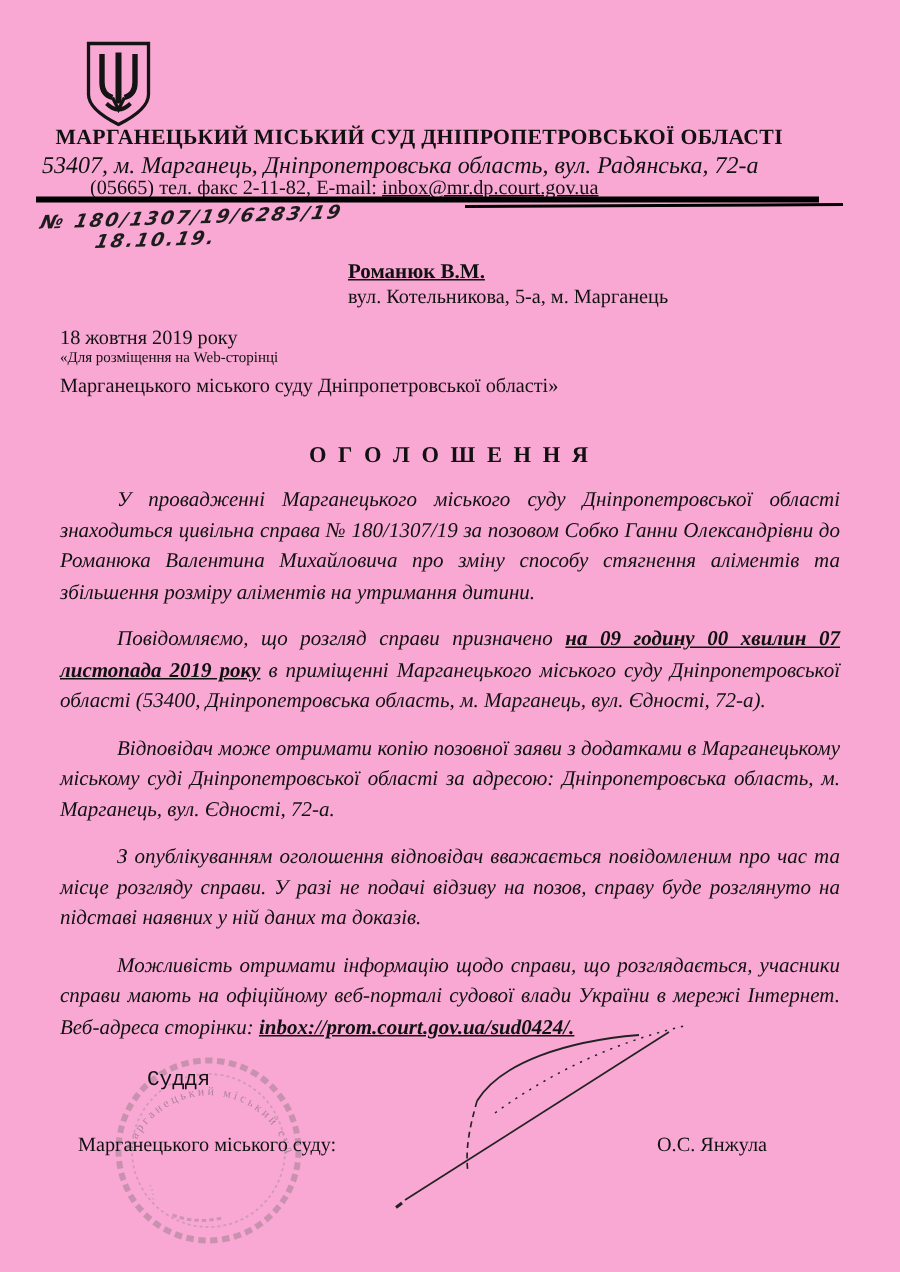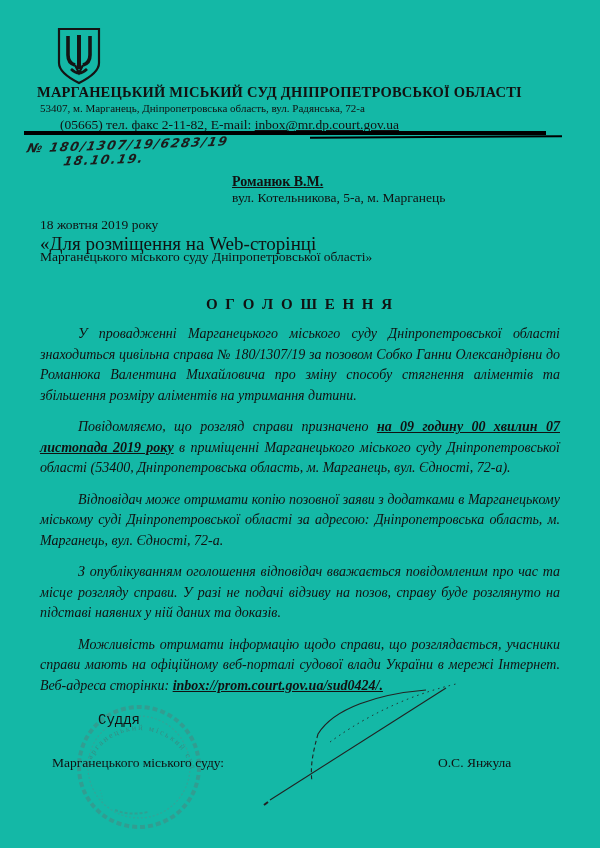--- a/index.html
+++ b/index.html
@@ -1,40 +1,40 @@
 <!DOCTYPE html>
 <html><head>
 <meta charset="utf-8">
 <style>
   html,body{margin:0;padding:0;background:#e8e8e8;}
   .page{
-    position:relative;width:600px;height:848px;background:#14b8a6;
+    position:relative;width:600px;height:848px;background:#f9a8d4;
     font-family:"Liberation Serif","DejaVu Serif",serif;color:#111;
     overflow:hidden;margin:0 auto;
   }
   .abs{position:absolute;}
   
   .emblem{left:55px;top:27px;width:48px;height:58px;}
   .court-name{left:37px;top:84px;width:540px;font-weight:bold;font-size:14.5px;letter-spacing:.2px;white-space:nowrap;}
-  .addr-line{left:40px;top:102px;font-size:11px;white-space:nowrap;}
+  .addr-line{left:28px;top:102px;font-size:16px;white-space:nowrap;font-style:italic;}
   .contact-line{left:60px;top:117px;font-size:13.5px;white-space:nowrap;}
   .contact-line .email{text-decoration:underline;}
   .hrule{left:24px;top:131px;width:522px;height:4px;background:#000;}
   .hrule2{left:310px;top:136px;width:252px;height:2px;background:#000;transform:rotate(-.3deg);}
   
   .handw{font-family:"DejaVu Sans","Liberation Sans",sans-serif;font-style:italic;font-weight:bold;
          color:#1c1c1c;transform:skewX(-14deg) rotate(-2deg);letter-spacing:1.5px;font-size:12.5px;white-space:nowrap;}
   .hw1{left:28px;top:137px;}
   .hw2{left:64px;top:152px;}
   
   .addressee-name{left:232px;top:174px;font-size:14px;font-weight:bold;text-decoration:underline;white-space:nowrap;}
   .addressee-addr{left:232px;top:190px;font-size:13.5px;white-space:nowrap;}
   
   .date-line{left:40px;top:217px;font-size:13.5px;white-space:nowrap;}
-  .purpose1{left:40px;top:233px;font-size:19px;white-space:nowrap;text-align:right;}
+  .purpose1{left:40px;top:233px;font-size:10px;white-space:nowrap;text-align:right;}
   .purpose2{left:40px;top:249px;font-size:13.5px;white-space:nowrap;}
   
   .doc-title{left:0;top:296px;width:600px;text-align:center;font-weight:bold;font-size:15px;letter-spacing:2px;}
   .body-text{left:40px;top:324px;width:520px;font-style:italic;}
   .body-text p{margin:0 0 11px 0;font-size:14px;line-height:20.5px;text-align:justify;text-indent:38px;}
   .bold-u{font-weight:bold;text-decoration:underline;}
   
   .stamp{left:70px;top:698px;width:138px;height:138px;opacity:.62;}
   .sig-role1{left:98px;top:712px;font-size:14px;white-space:nowrap;font-family:Liberation Mono, monospace;}
   .sig-role2{left:52px;top:755px;font-size:13.5px;white-space:nowrap;}

